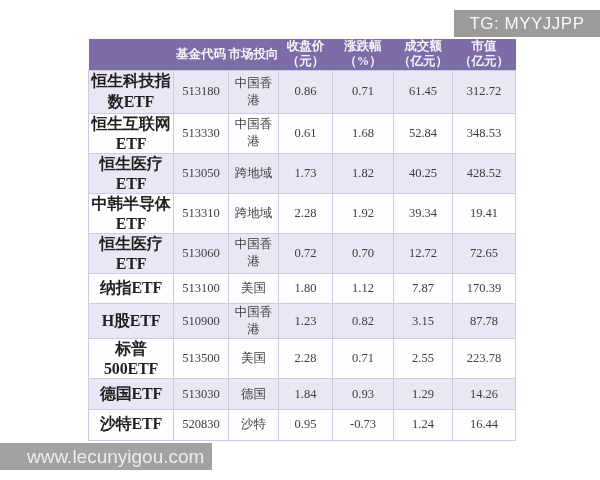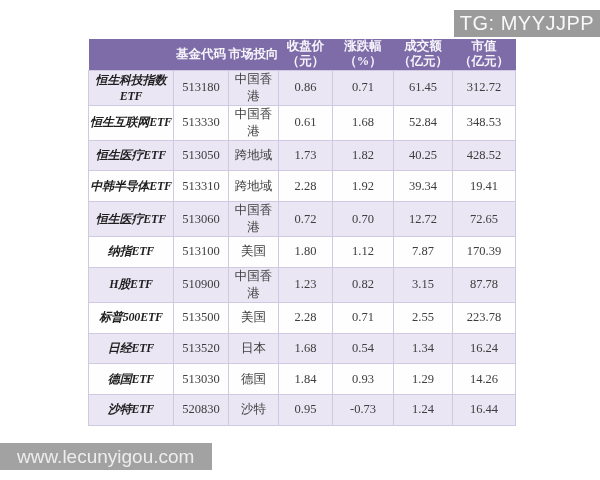--- a/index.html
+++ b/index.html
@@ -14,39 +14,39 @@
   }
   .tg-badge {
     position: absolute;
     top: 10px;
     right: 0;
     width: 146px;
     height: 27px;
     background: #9b9b9b;
     color: #f8f8f8;
     font-family: "Liberation Sans", sans-serif;
-    font-size: 20px;
+    font-size: 17px;
     letter-spacing: 0.5px;
     display: flex;
     align-items: center;
     justify-content: center;
   }
   .watermark {
     position: absolute;
     left: 0;
     bottom: 10px;
     width: 212px;
     height: 27px;
     background: #a2a2a2;
     color: #ededed;
     font-family: "Liberation Sans", sans-serif;
     font-size: 19px;
     display: flex;
     align-items: center;
-    padding-left: 17px;
+    padding-left: 27px;
   }
   table.etf {
     position: absolute;
     left: 88px;
     top: 39px;
     width: 427px;
     border-collapse: collapse;
     table-layout: fixed;
   }
   table.etf col.c-name     { width: 85px; }
@@ -74,23 +74,22 @@
     color: #3d3d3d;
     text-align: center;
     vertical-align: middle;
     border: 1px solid #d0c9e2;
     background: #fffeff;
     overflow: hidden;
   }
   table.etf td.name {
     font-weight: bold;
     color: #1f1f1f;
-    font-size: 12px;
+    font-size: 16px;
     letter-spacing: -0.2px;
-    font-style: italic;
   }
   table.etf tbody tr:nth-child(odd) td { background: #eae6f4; }
 </style>
 </head>
 <body>
 
 <div class="page">
 
   <div class="tg-badge">TG: MYYJJPP</div>
 
@@ -193,29 +192,20 @@
   <tr>
     <td class="name">标普500ETF</td>
     <td>513500</td>
     <td>美国</td>
     <td>2.28</td>
     <td>0.71</td>
     <td>2.55</td>
     <td>223.78</td>
   </tr>
 
-  <tr>
-    <td class="name">日经ETF</td>
-    <td>513520</td>
-    <td>日本</td>
-    <td>1.68</td>
-    <td>0.54</td>
-    <td>1.34</td>
-    <td>16.24</td>
-  </tr>
 
   <tr>
     <td class="name">德国ETF</td>
     <td>513030</td>
     <td>德国</td>
     <td>1.84</td>
     <td>0.93</td>
     <td>1.29</td>
     <td>14.26</td>
   </tr>

